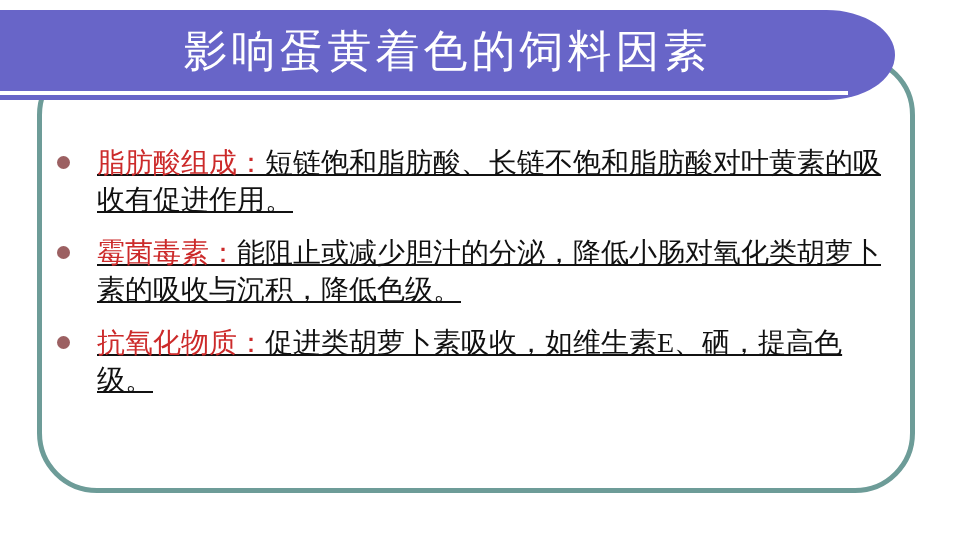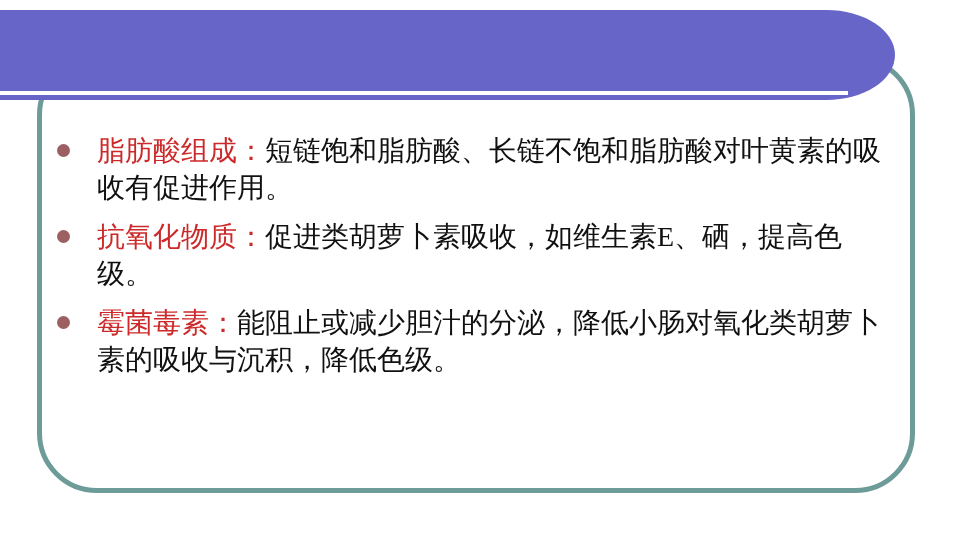--- a/index.html
+++ b/index.html
@@ -68,24 +68,25 @@
     top: 128px;
     width: 832px;
     margin: 0;
     padding: 0;
     list-style: none;
     z-index: 3;
   }
   .bullet-list li {
     position: relative;
     padding-left: 40px;
-    margin: 4px 0 12px 0;
+    margin: 16px 0 12px 0;
     font-size: 28px;
     line-height: 37px;
     color: #111111;
+    text-decoration: underline;
   }
   .bullet-dot {
     position: absolute;
     left: 0;
     top: 12px;
     width: 13px;
     height: 13px;
     border-radius: 50%;
     background: #9c6062;
   }
@@ -94,31 +95,32 @@
   }
 </style>
 </head>
 <body>
 
 <div class="slide">
 
   <div class="content-frame"></div>
 
   <div class="title-banner">
+    <span class="title-text">影响蛋黄着色的饲料因素</span>
     <div class="title-underline"></div>
   </div>
 
   <ul class="bullet-list">
     <li>
       <span class="bullet-dot"></span>
       <span class="bullet-label">脂肪酸组成：</span><span class="bullet-text">短链饱和脂肪酸、长链不饱和脂肪酸对叶黄素的吸收有促进作用。</span>
     </li>
     <li>
       <span class="bullet-dot"></span>
-      <span class="bullet-label">抗氧化物质：</span><span class="bullet-text">促进类胡萝卜素吸收，如维生素E、硒，提高色级。</span>
+      <span class="bullet-label">霉菌毒素：</span><span class="bullet-text">能阻止或减少胆汁的分泌，降低小肠对氧化类胡萝卜素的吸收与沉积，降低色级。</span>
     </li>
     <li>
       <span class="bullet-dot"></span>
-      <span class="bullet-label">霉菌毒素：</span><span class="bullet-text">能阻止或减少胆汁的分泌，降低小肠对氧化类胡萝卜素的吸收与沉积，降低色级。</span>
+      <span class="bullet-label">抗氧化物质：</span><span class="bullet-text">促进类胡萝卜素吸收，如维生素E、硒，提高色级。</span>
     </li>
   </ul>
 
 </div>
 
 </body></html>

